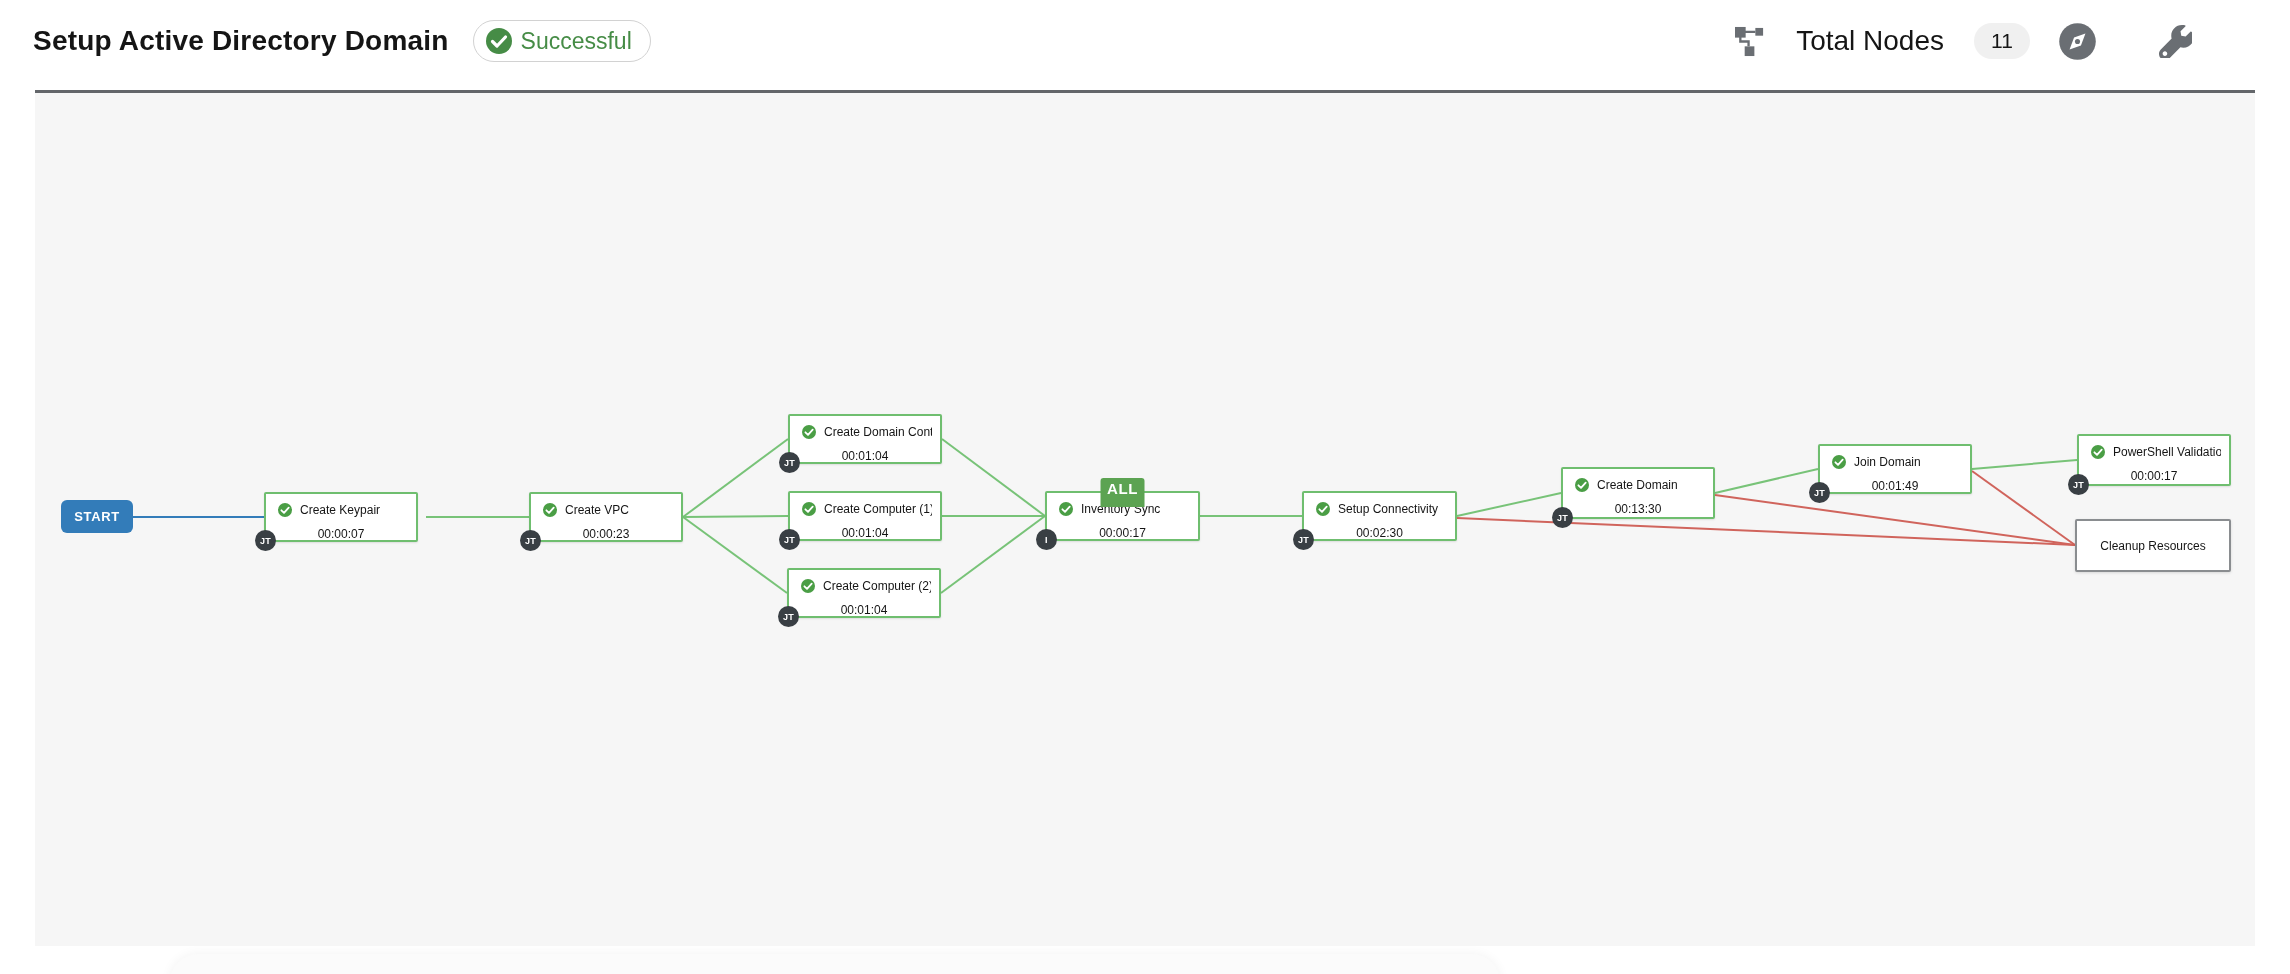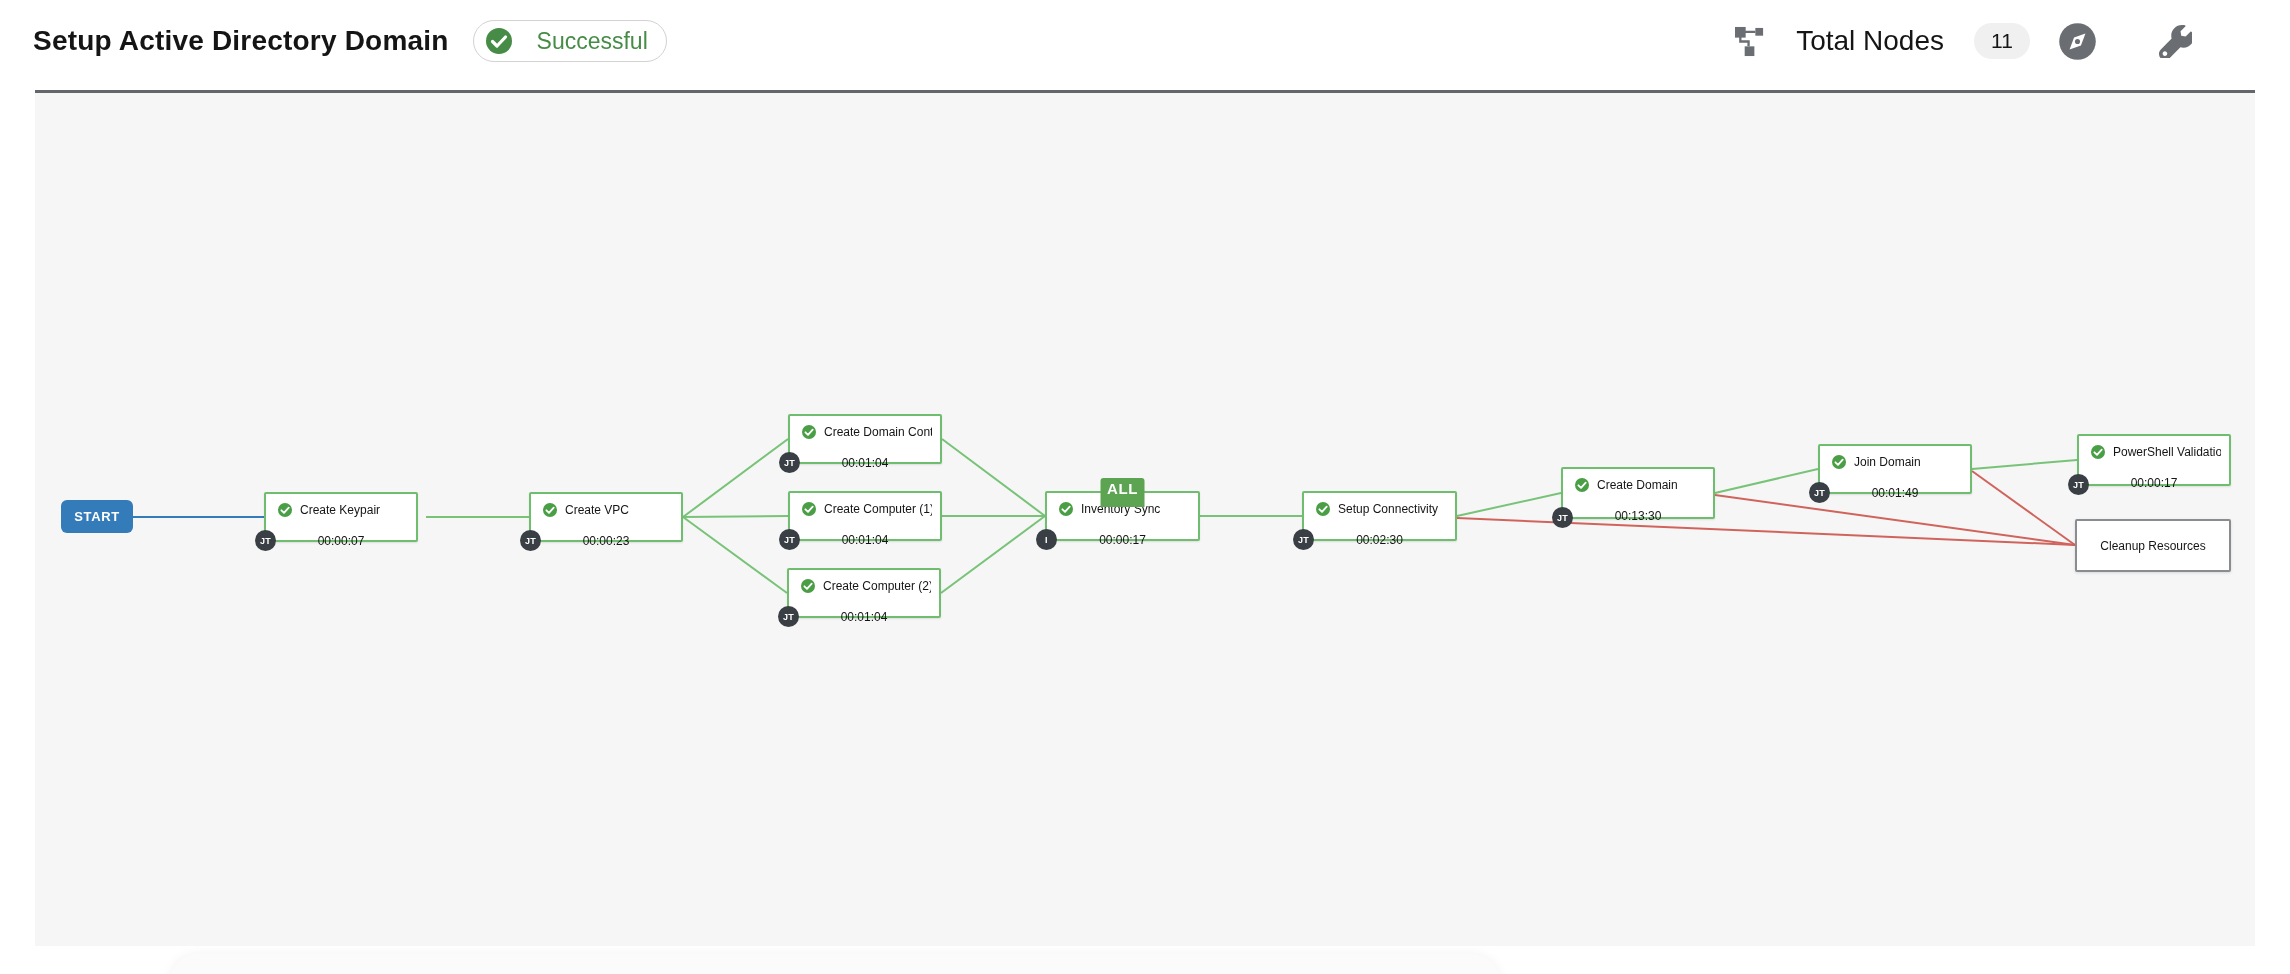--- a/index.html
+++ b/index.html
@@ -22,21 +22,21 @@
   }
 
   
   .header{
     position:absolute; left:0; top:0; width:2290px; height:90px;
     display:flex; align-items:center; padding:0 98px 8px 33px;
   }
   .page-title{ font-size:28px; font-weight:bold; color:#151515; letter-spacing:.2px; }
   .status-pill{
     margin-left:24px; height:42px; border:1.5px solid #d2d2d2; border-radius:21px;
-    display:flex; align-items:center; gap:25px; padding:0 18px 0 12px; background:#fff;
+    display:flex; align-items:center; gap:9px; padding:0 18px 0 12px; background:#fff;
   }
   .status-pill .label{ font-size:23px; color:var(--status-green); }
   .header-right{ margin-left:auto; display:flex; align-items:center; }
   .total-nodes-label{ font-size:28px; color:#151515; margin-left:30px; }
   .count-pill{
     margin-left:30px; min-width:56px; height:36px; background:#f0f0f0; border-radius:18px;
     display:flex; align-items:center; justify-content:center; font-size:21px; color:#151515;
   }
   .icon-btn{ background:none; border:none; cursor:pointer; display:flex; align-items:center; justify-content:center; }
   .compass-btn{ margin-left:28px; }
@@ -59,21 +59,21 @@
     font-size:13px; letter-spacing:.6px; cursor:pointer;font-weight:bold;
   }
 
   .node{
     position:absolute; background:#ffffff; border:2px solid var(--green-border);
     border-radius:2px; box-shadow:0 1px 2px rgba(0,0,0,.10); cursor:pointer;
   }
   .node-title-row{ display:flex; align-items:center; gap:8px; padding:9px 8px 0 12px; }
   .check-icon{ width:14px; height:14px; flex:0 0 auto; display:block; }
   .node-title{ font-size:12px; color:#151515; white-space:nowrap; overflow:hidden; }
-  .node-time{ text-align:center; font-size:12px; color:#151515; margin-top:17px; }
+  .node-time{ text-align:center; font-size:12px; color:#151515; margin-top:10px; }
   .type-badge{
     position:absolute; left:-11px; bottom:-11px; width:21px; height:21px; border-radius:50%;
     background:var(--badge-dark); color:#fff; font-size:9px; font-weight:bold;
     display:flex; align-items:center; justify-content:center; letter-spacing:.3px;
   }
   .all-tag{
     position:absolute; top:-15px; left:50%; transform:translateX(-50%);
     background:#5ca352; color:#fff; font-size:15px; font-weight:bold;
     padding:2px 7px 10px; border-radius:3px 3px 0 0; letter-spacing:.6px;
   }

